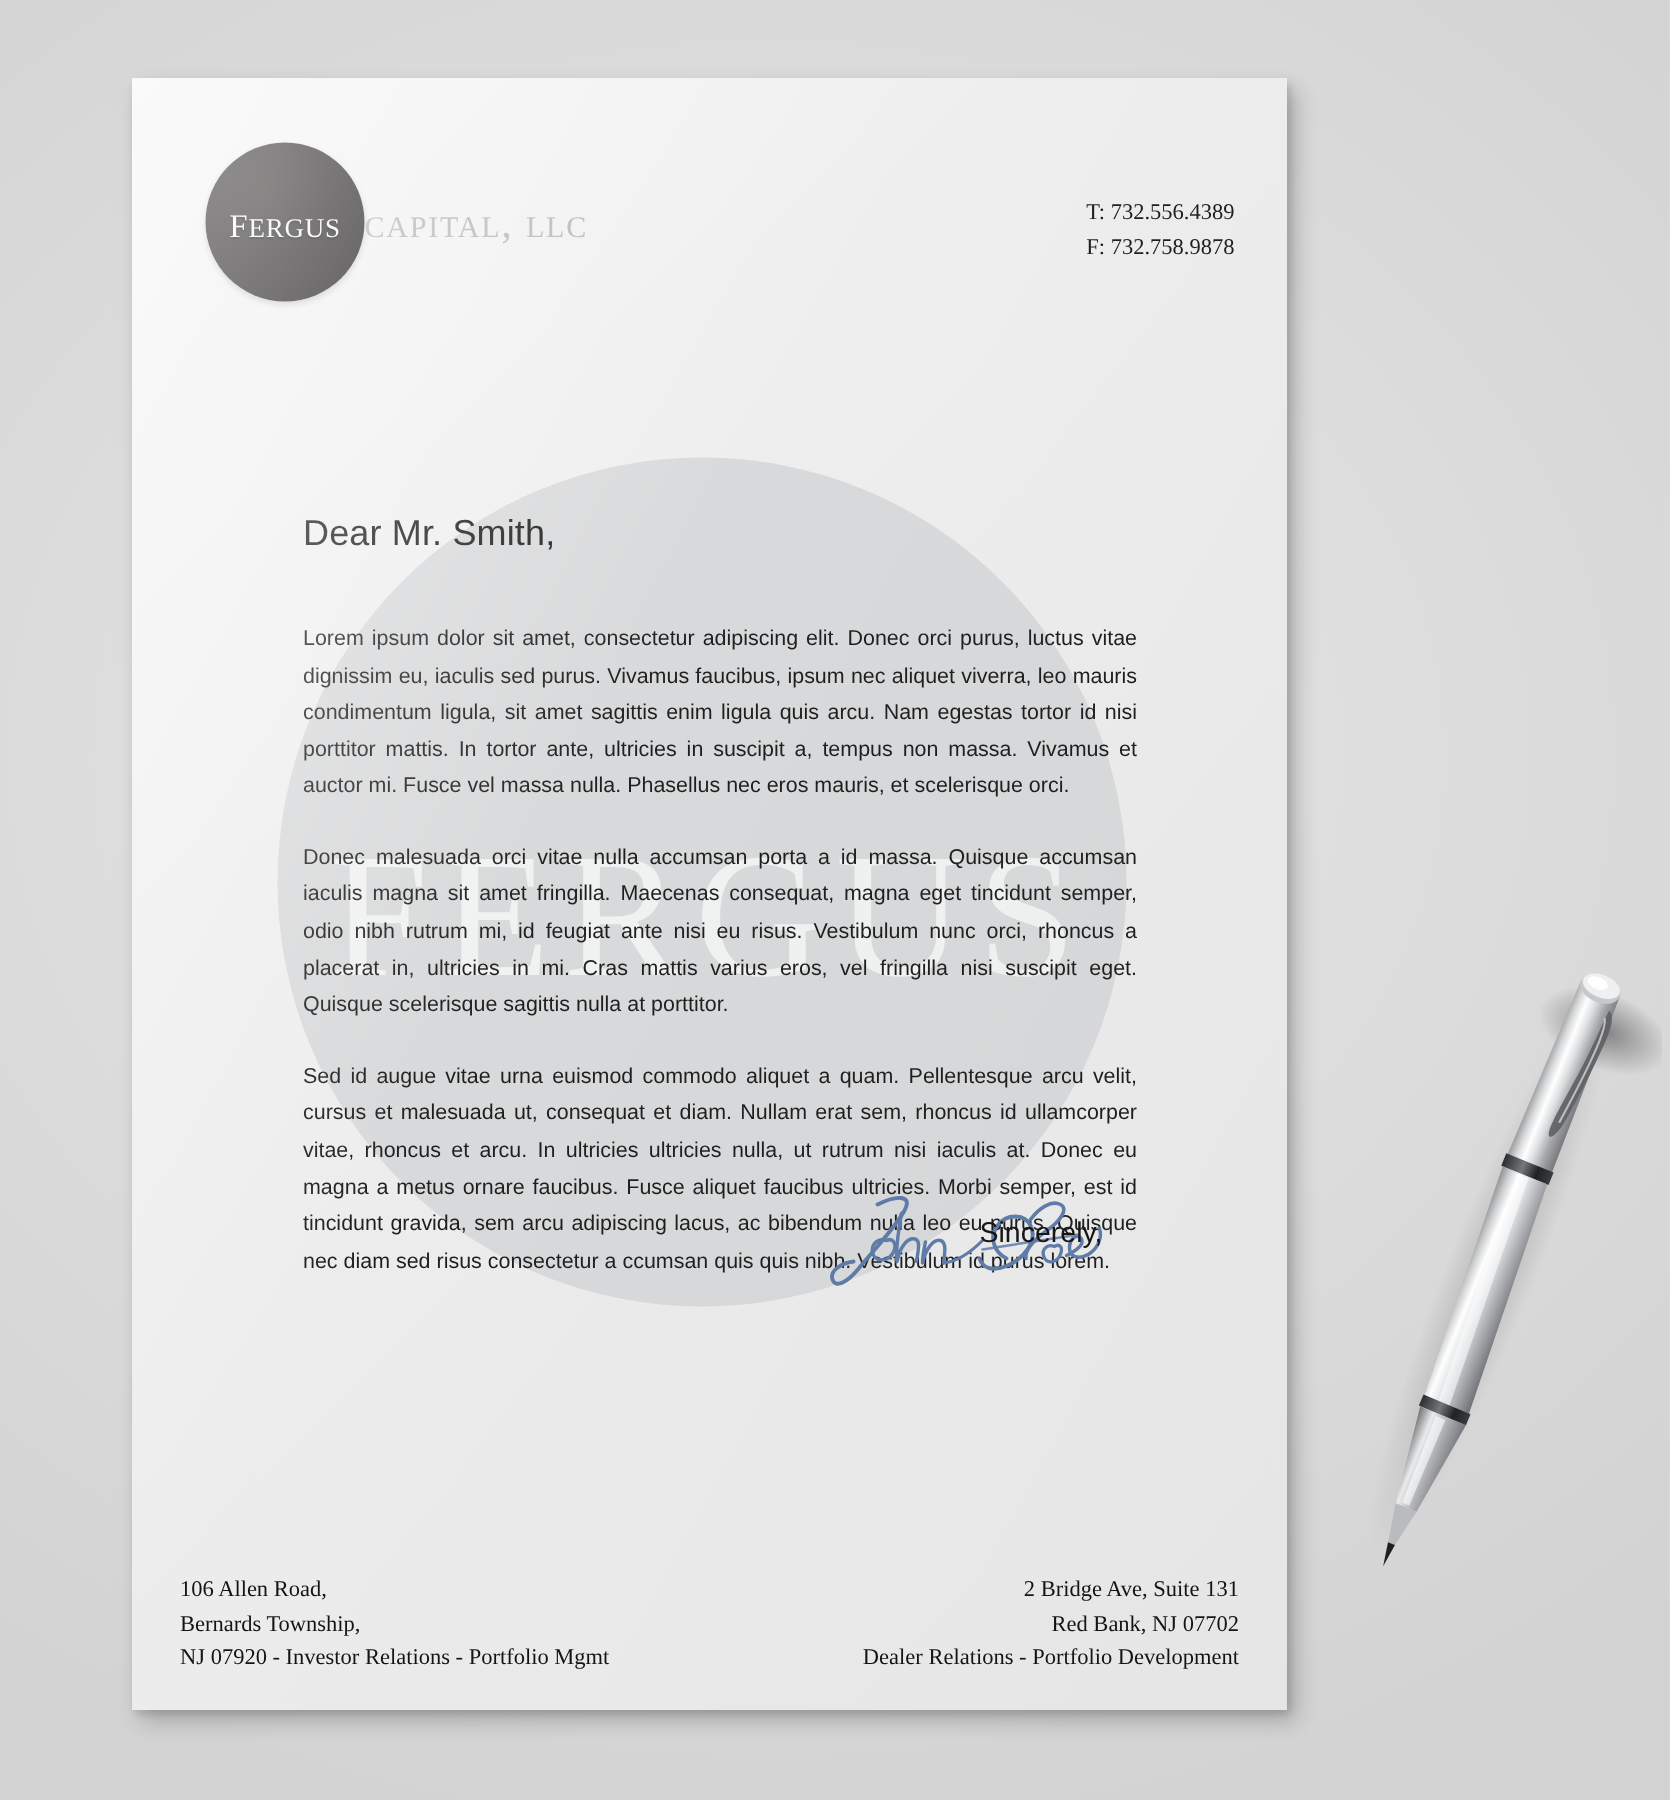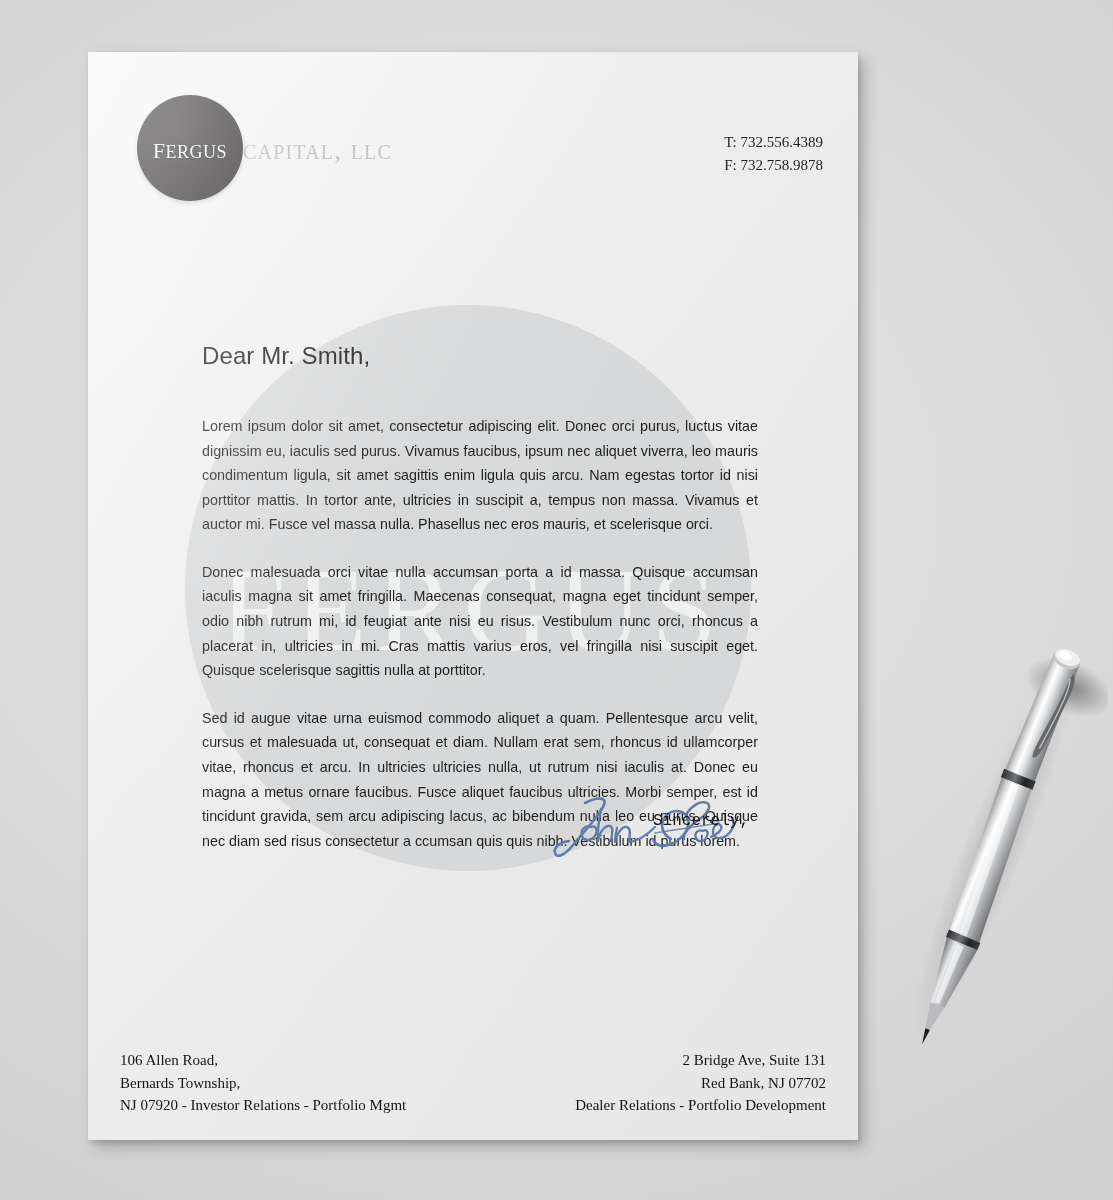--- a/index.html
+++ b/index.html
@@ -158,22 +158,22 @@
     position: absolute;
     left: 455px;
     top: 735px;
     width: 230px;
     height: 85px;
   }
   #sincerely {
     position: absolute;
     left: 110px;
     top: 25px;
-    font-family: Liberation Mono, monospace;
-    font-size: 16px;
+    font-family: Liberation Sans, sans-serif;
+    font-size: 19px;
     color: #161616;
     z-index: 3;
   }
   #signature-svg {
     position: absolute;
     left: 0;
     top: 0;
     z-index: 2;
   }
 

